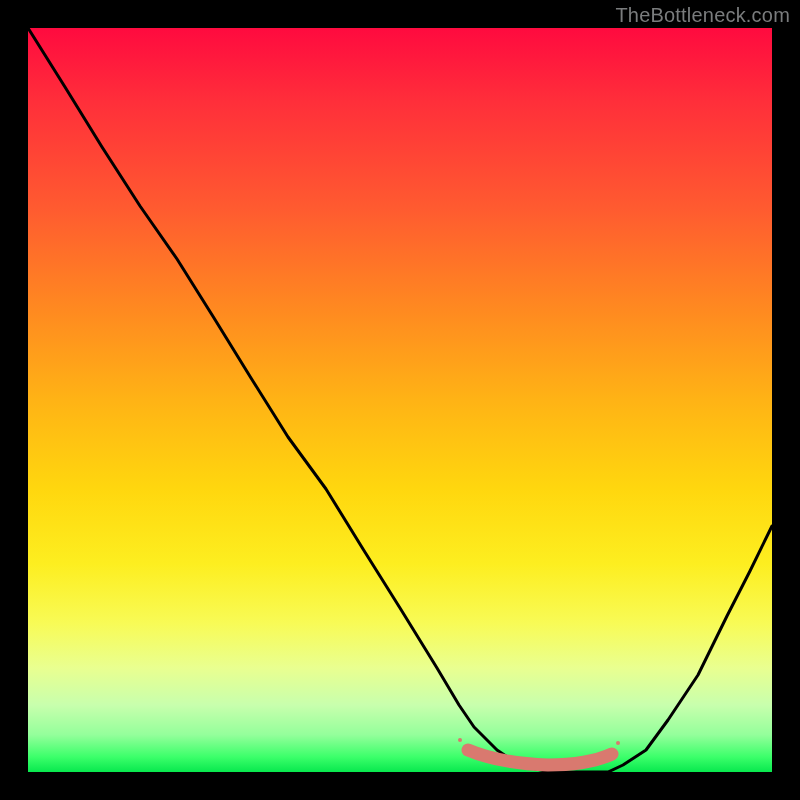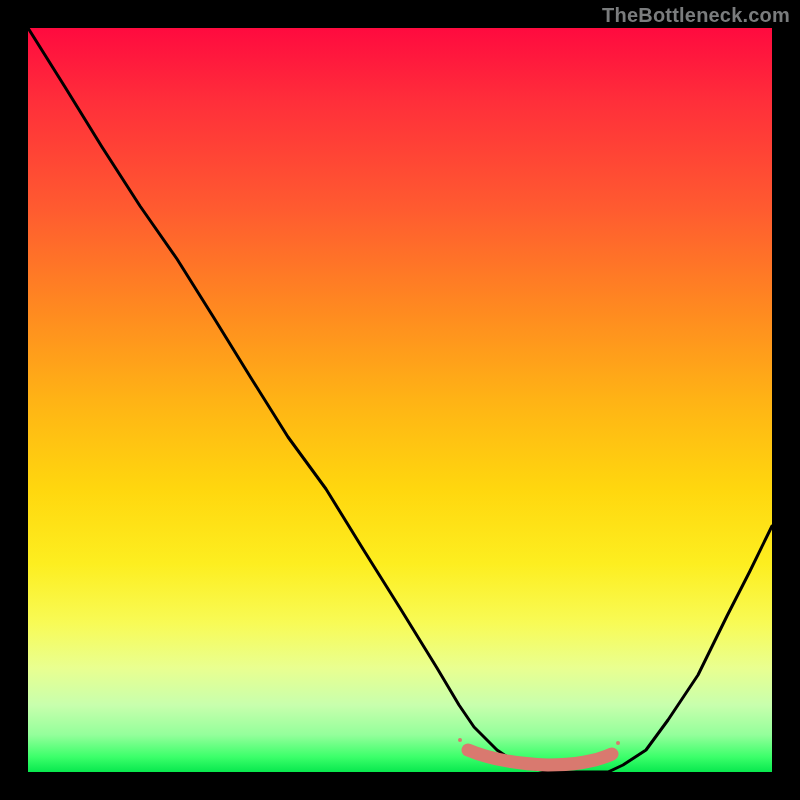--- a/index.html
+++ b/index.html
@@ -9,21 +9,20 @@
     height: 800px;
     overflow: hidden;
     background: #000;
     font-family: Arial, Helvetica, sans-serif;
   }
   .stage {
     position: relative;
     width: 800px;
     height: 800px;
     background: #000;
-    font-weight: bold;
   }
   .plot-box {
     position: absolute;
     left: 28px;
     top: 28px;
     width: 744px;
     height: 744px;
     overflow: hidden;
   }
   .gradient-bg {

